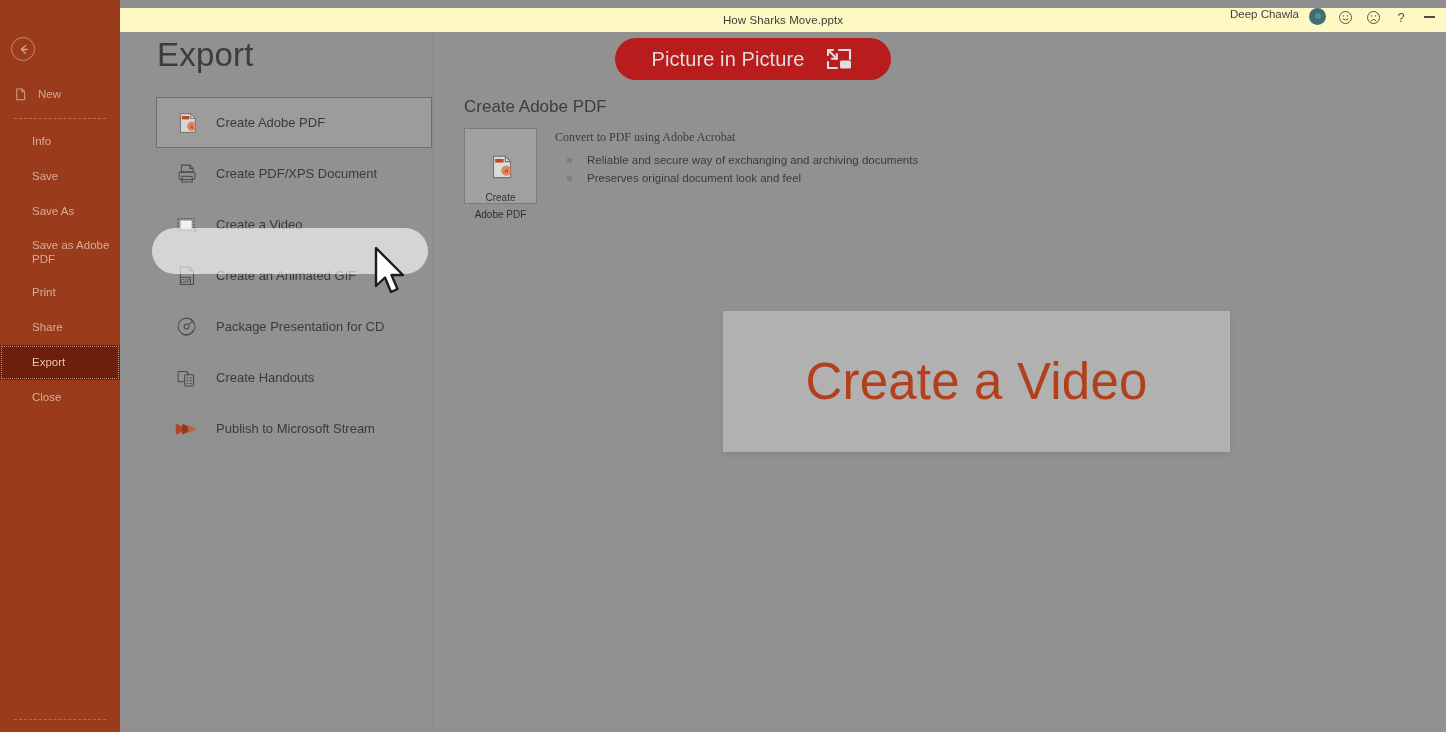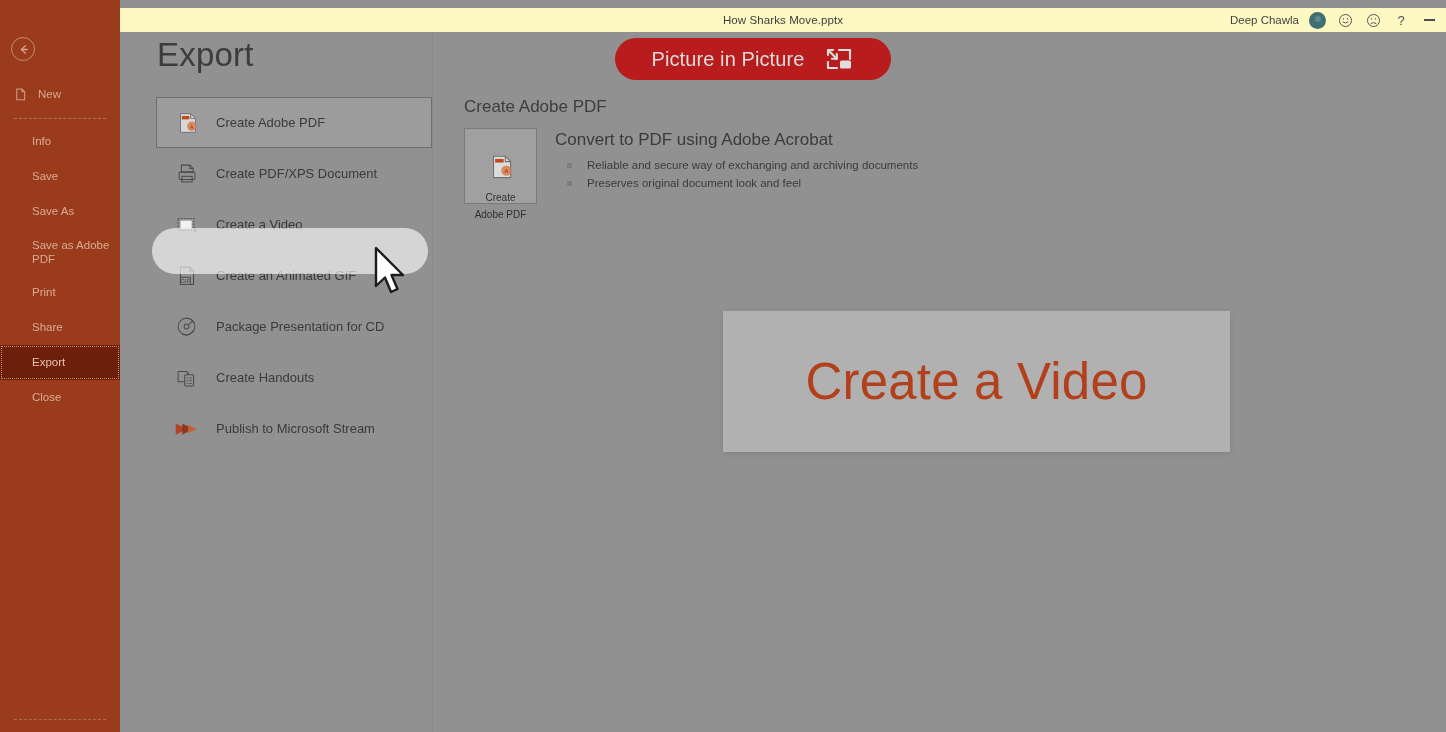--- a/index.html
+++ b/index.html
@@ -36,21 +36,21 @@
     text-align: center;
     font-size: 11.5px;
     color: #3d3d3d;
     letter-spacing: .1px;
   }
   .titlebar .right-cluster {
     position: absolute;
     right: 8px; top: 0;
     height: 24px;
     display: flex;
-    align-items: center;
+    align-items: flex-start;
     gap: 10px;
   }
   .user-name {
     font-size: 11.5px;
     color: #414141;
     white-space: nowrap;
   }
   .avatar {
     width: 17px; height: 17px;
     border-radius: 50%;
@@ -265,23 +265,24 @@
     gap: 4px;
   }
   .pdf-btn .btn-label {
     font-size: 10px;
     color: #303030;
     text-align: center;
     line-height: 1.25;
   }
   .detail-text { padding-top: 2px; }
   .detail-lead {
-    font-size: 17px;
+    font-size: 12px;
     color: #3b3b3b;
     margin-bottom: 7px;
+    font-family: Liberation Serif, serif;
   }
   .bullets { list-style: none; }
   .bullets li {
     font-size: 11.5px;
     color: #3b3b3b;
     line-height: 1.55;
     display: flex;
     align-items: flex-start;
     gap: 15px;
     padding-left: 12px;

